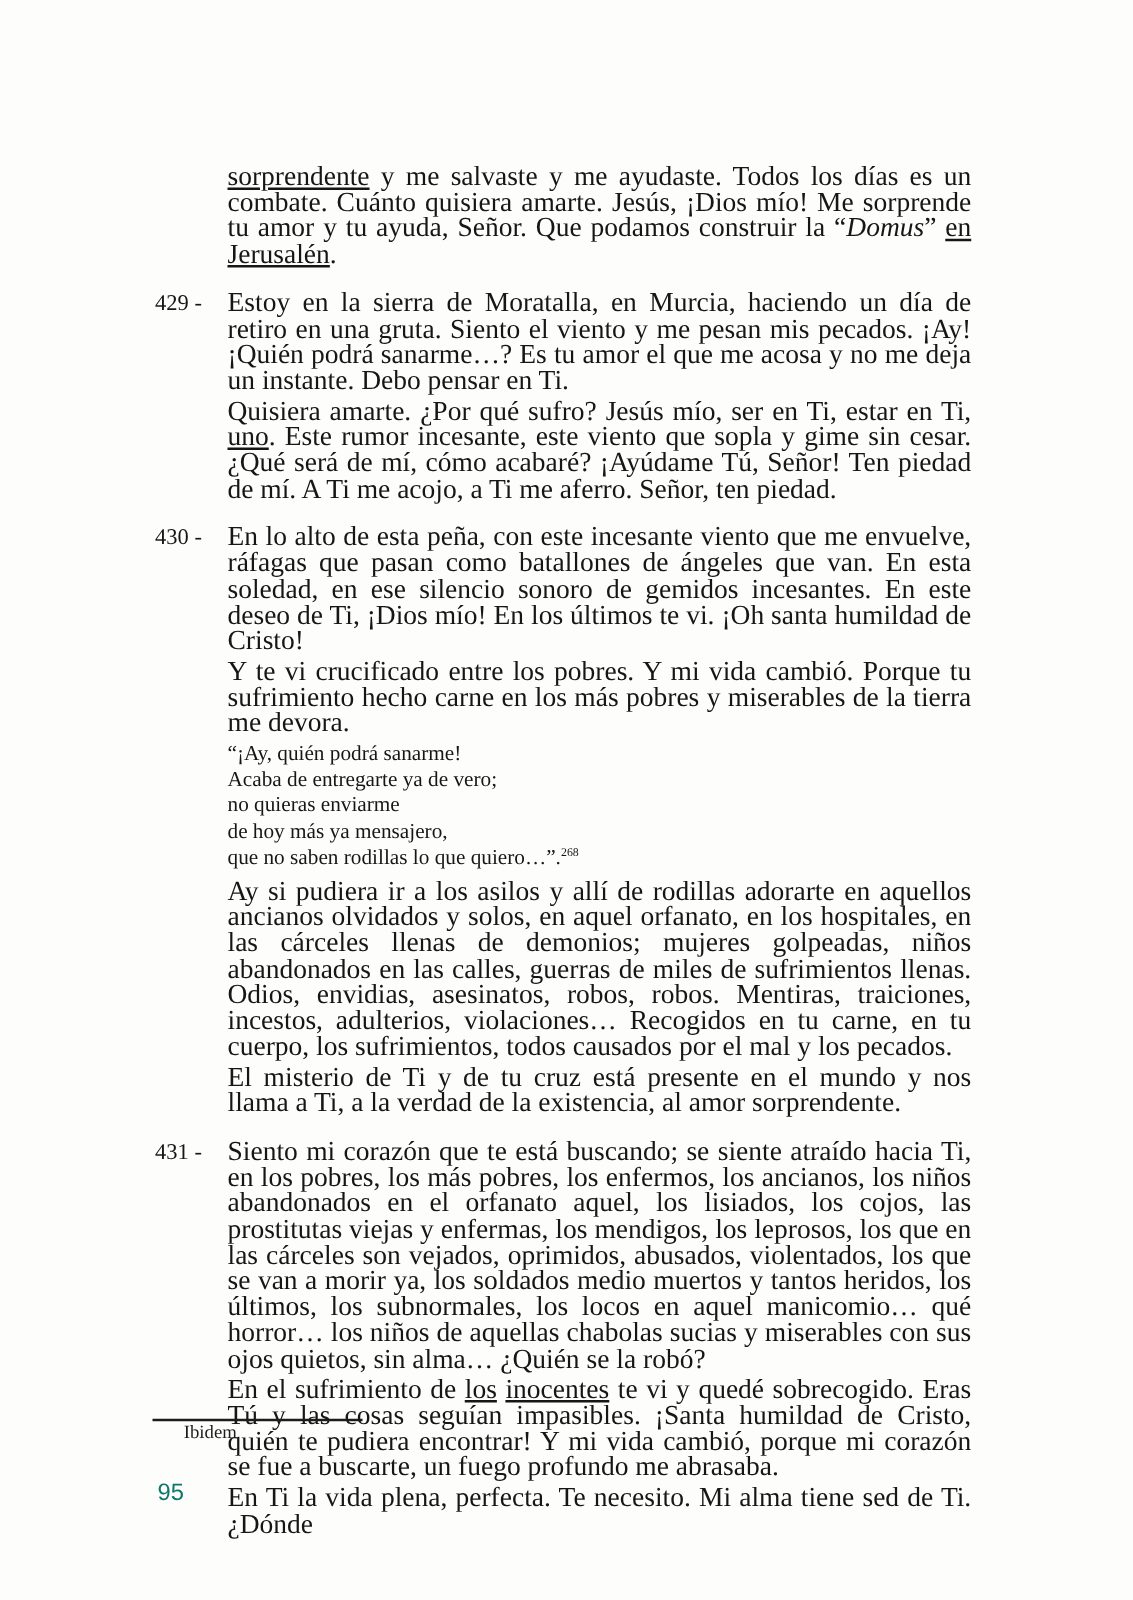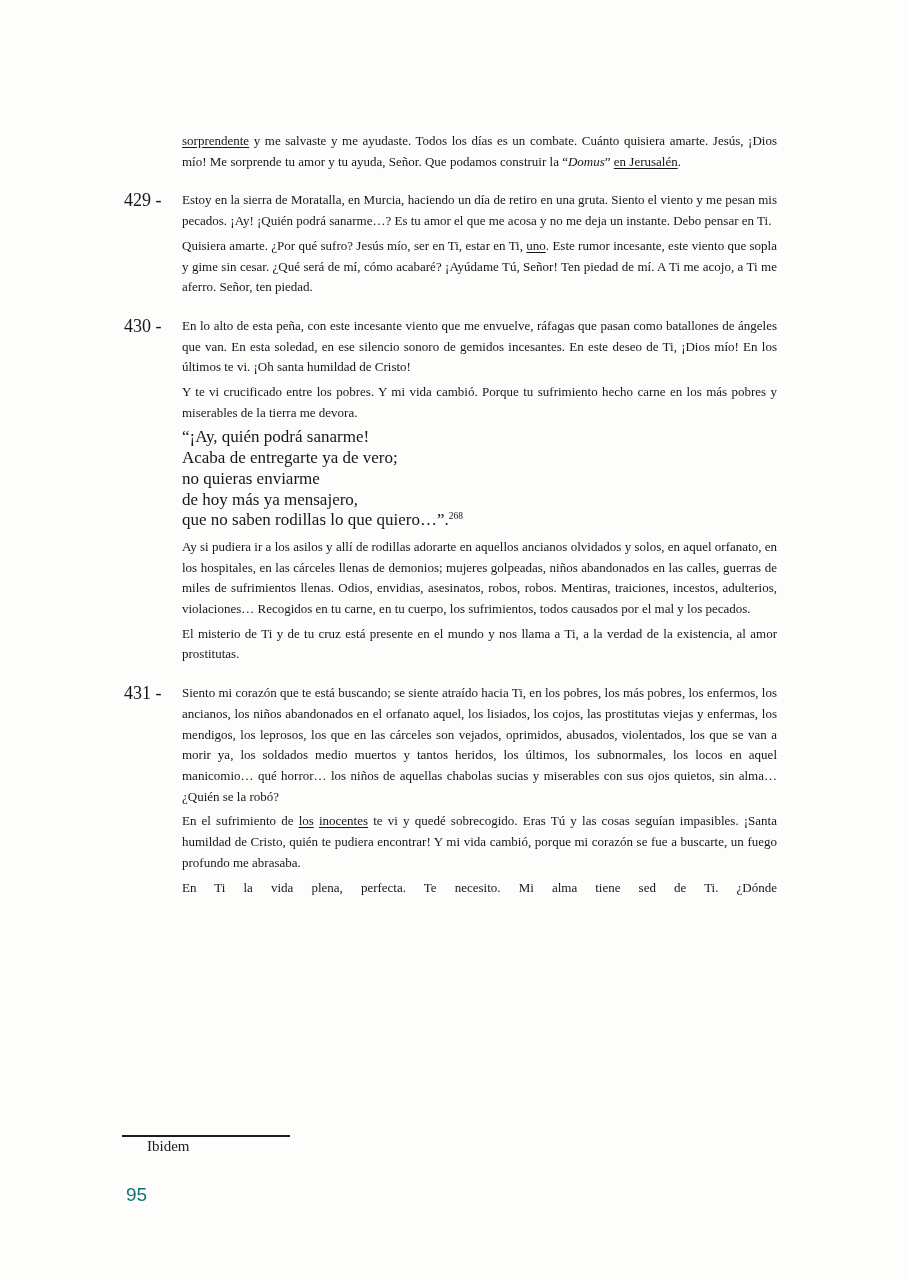--- a/index.html
+++ b/index.html
@@ -26,21 +26,21 @@
     font-size:18px;
     line-height:20.7px;
     white-space:nowrap;
   }
   .body{
     flex:1;
     min-width:0;
   }
   p.para{
     margin:0 0 4px 0;
-    font-size:13px;
+    font-size:22px;
     line-height:20.7px;
     text-align:justify;
     hyphens:none;
   }
   p.para.force-justify{
     text-align-last:justify;
   }
   .verse{
     margin:0 0 6px 0;
   }
@@ -101,21 +101,21 @@
           <p class="para"><span>En lo alto de esta peña, con este incesante viento que me envuelve, ráfagas que pasan como batallones de ángeles que van. En esta soledad, en ese silencio sonoro de gemidos incesantes. En este deseo de Ti, ¡Dios mío! En los últimos te vi. ¡Oh santa humildad de Cristo!</span></p>
           <p class="para"><span>Y te vi crucificado entre los pobres. Y mi vida cambió. Porque tu sufrimiento hecho carne en los más pobres y miserables de la tierra me devora.</span></p>
           <div class="verse">
             <div class="verse-line"><span>“¡Ay, quién podrá sanarme!</span></div>
             <div class="verse-line"><span>Acaba de entregarte ya de vero;</span></div>
             <div class="verse-line"><span>no quieras enviarme</span></div>
             <div class="verse-line"><span>de hoy más ya mensajero,</span></div>
             <div class="verse-line"><span>que no saben rodillas lo que quiero…”.</span><span class="sup">268</span></div>
           </div>
           <p class="para"><span>Ay si pudiera ir a los asilos y allí de rodillas adorarte en aquellos ancianos olvidados y solos, en aquel orfanato, en los hospitales, en las cárceles llenas de demonios; mujeres golpeadas, niños abandonados en las calles, guerras de miles de sufrimientos llenas. Odios, envidias, asesinatos, robos, robos. Mentiras, traiciones, incestos, adulterios, violaciones… Recogidos en tu carne, en tu cuerpo, los sufrimientos, todos causados por el mal y los pecados.</span></p>
-          <p class="para"><span>El misterio de Ti y de tu cruz está presente en el mundo y nos llama a Ti, a la verdad de la existencia, al amor prostitutas.</span></p>
+          <p class="para"><span>El misterio de Ti y de tu cruz está presente en el mundo y nos llama a Ti, a la verdad de la existencia, al amor sorprendente.</span></p>
         </div>
       </div>
       <div class="entry">
         <div class="num">431 -</div>
         <div class="body">
           <p class="para"><span>Siento mi corazón que te está buscando; se siente atraído hacia Ti, en los pobres, los más pobres, los enfermos, los ancianos, los niños abandonados en el orfanato aquel, los lisiados, los cojos, las prostitutas viejas y enfermas, los mendigos, los leprosos, los que en las cárceles son vejados, oprimidos, abusados, violentados, los que se van a morir ya, los soldados medio muertos y tantos heridos, los últimos, los subnormales, los locos en aquel manicomio… qué horror… los niños de aquellas chabolas sucias y miserables con sus ojos quietos, sin alma… ¿Quién se la robó?</span></p>
           <p class="para"><span>En el sufrimiento de </span><span class="u">los</span><span> </span><span class="u">inocentes</span><span> te vi y quedé sobrecogido. Eras Tú y las cosas seguían impasibles. ¡Santa humildad de Cristo, quién te pudiera encontrar! Y mi vida cambió, porque mi corazón se fue a buscarte, un fuego profundo me abrasaba.</span></p>
           <p class="para force-justify"><span>En Ti la vida plena, perfecta. Te necesito. Mi alma tiene sed de Ti. ¿Dónde</span></p>
         </div>
       </div>

